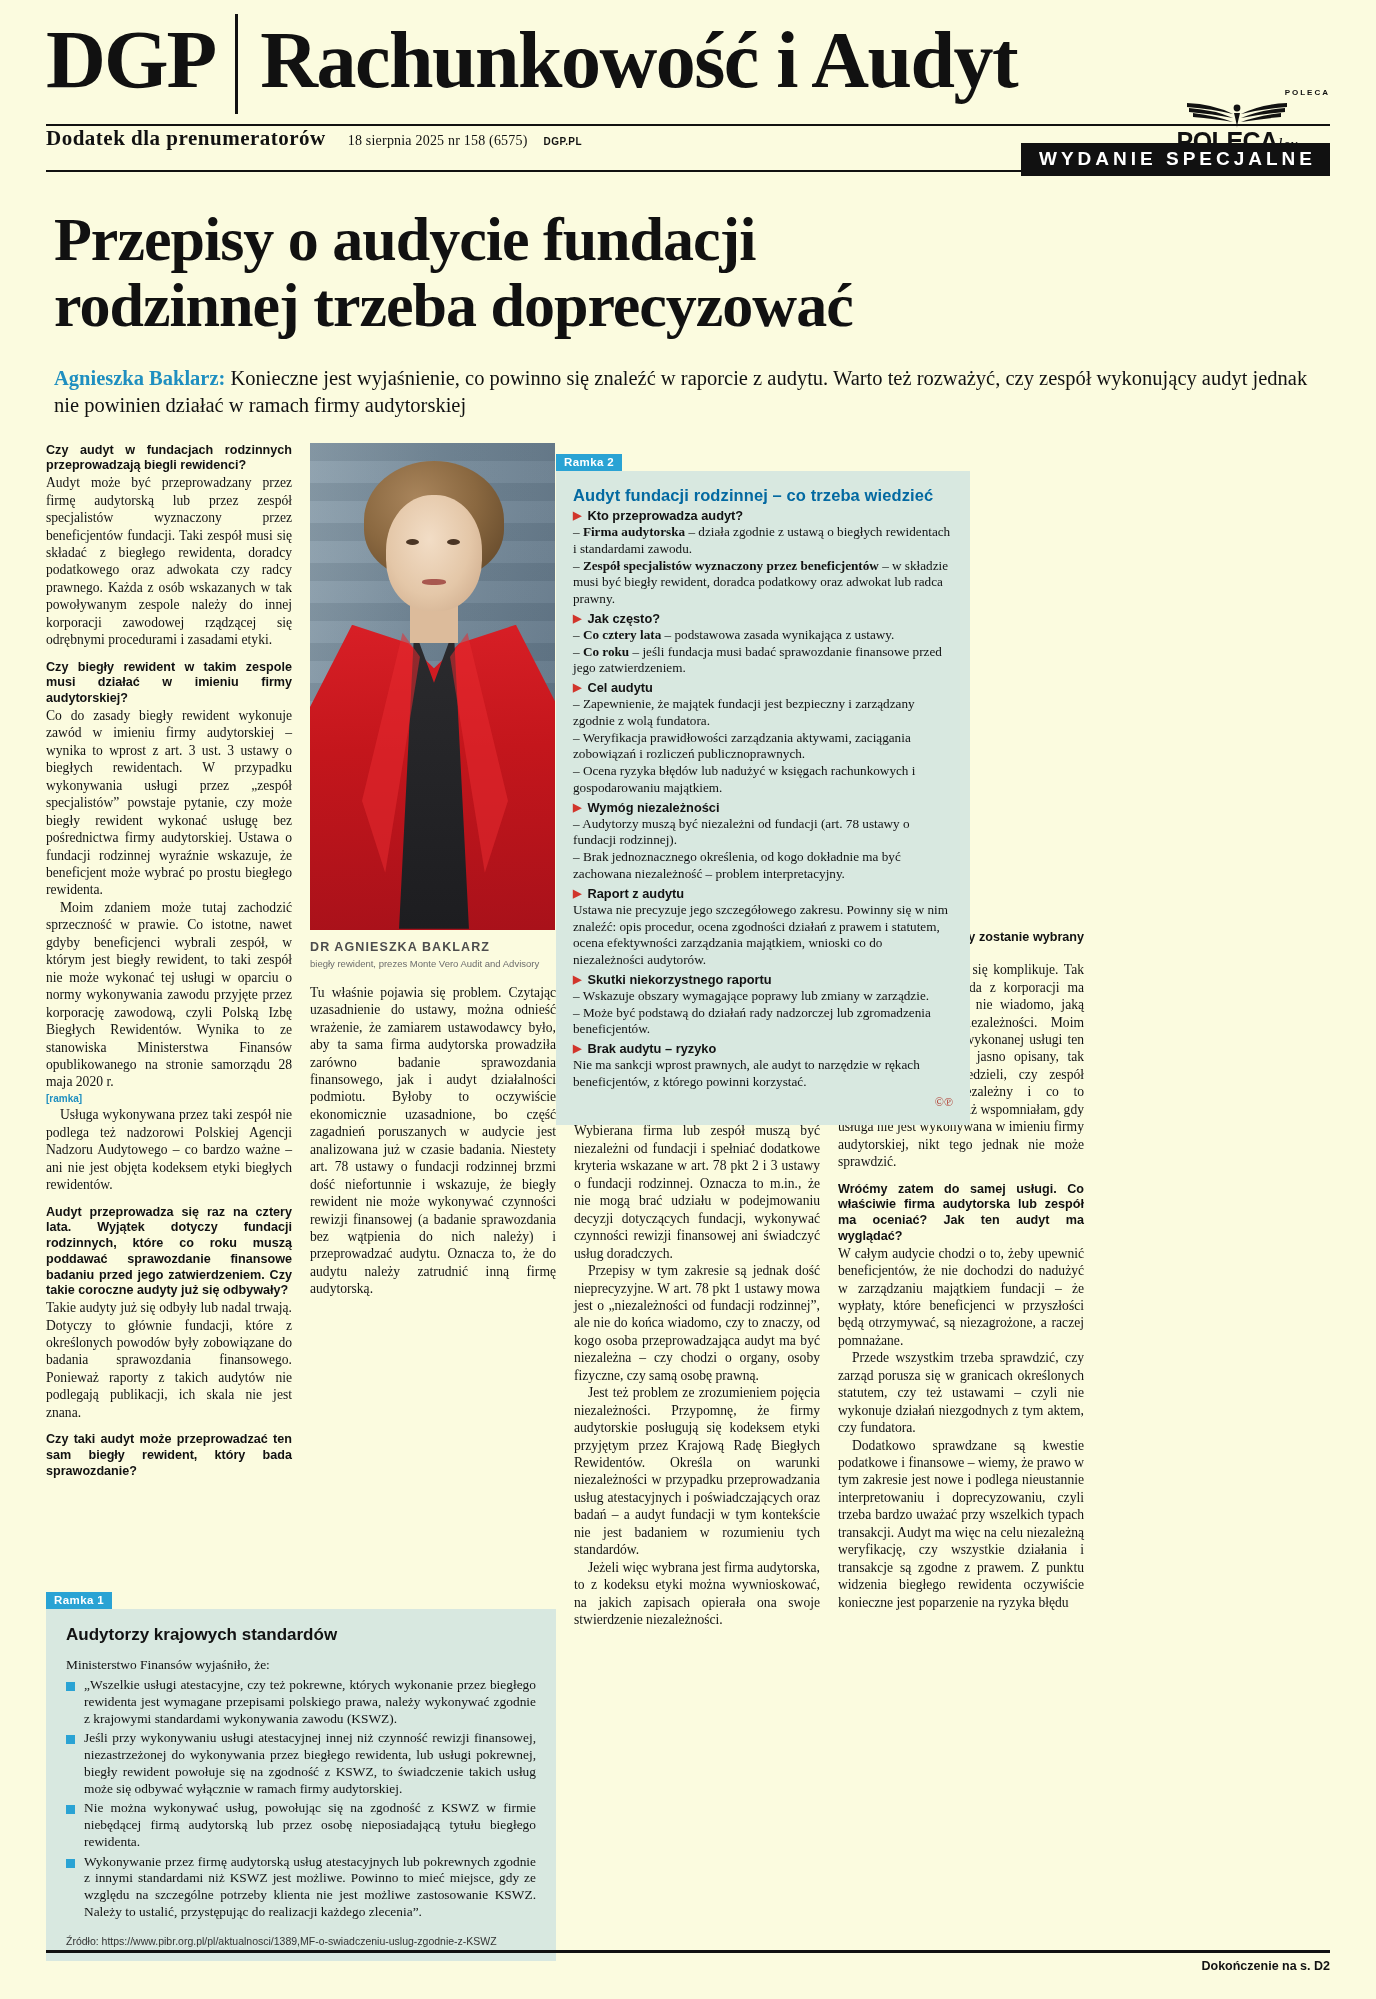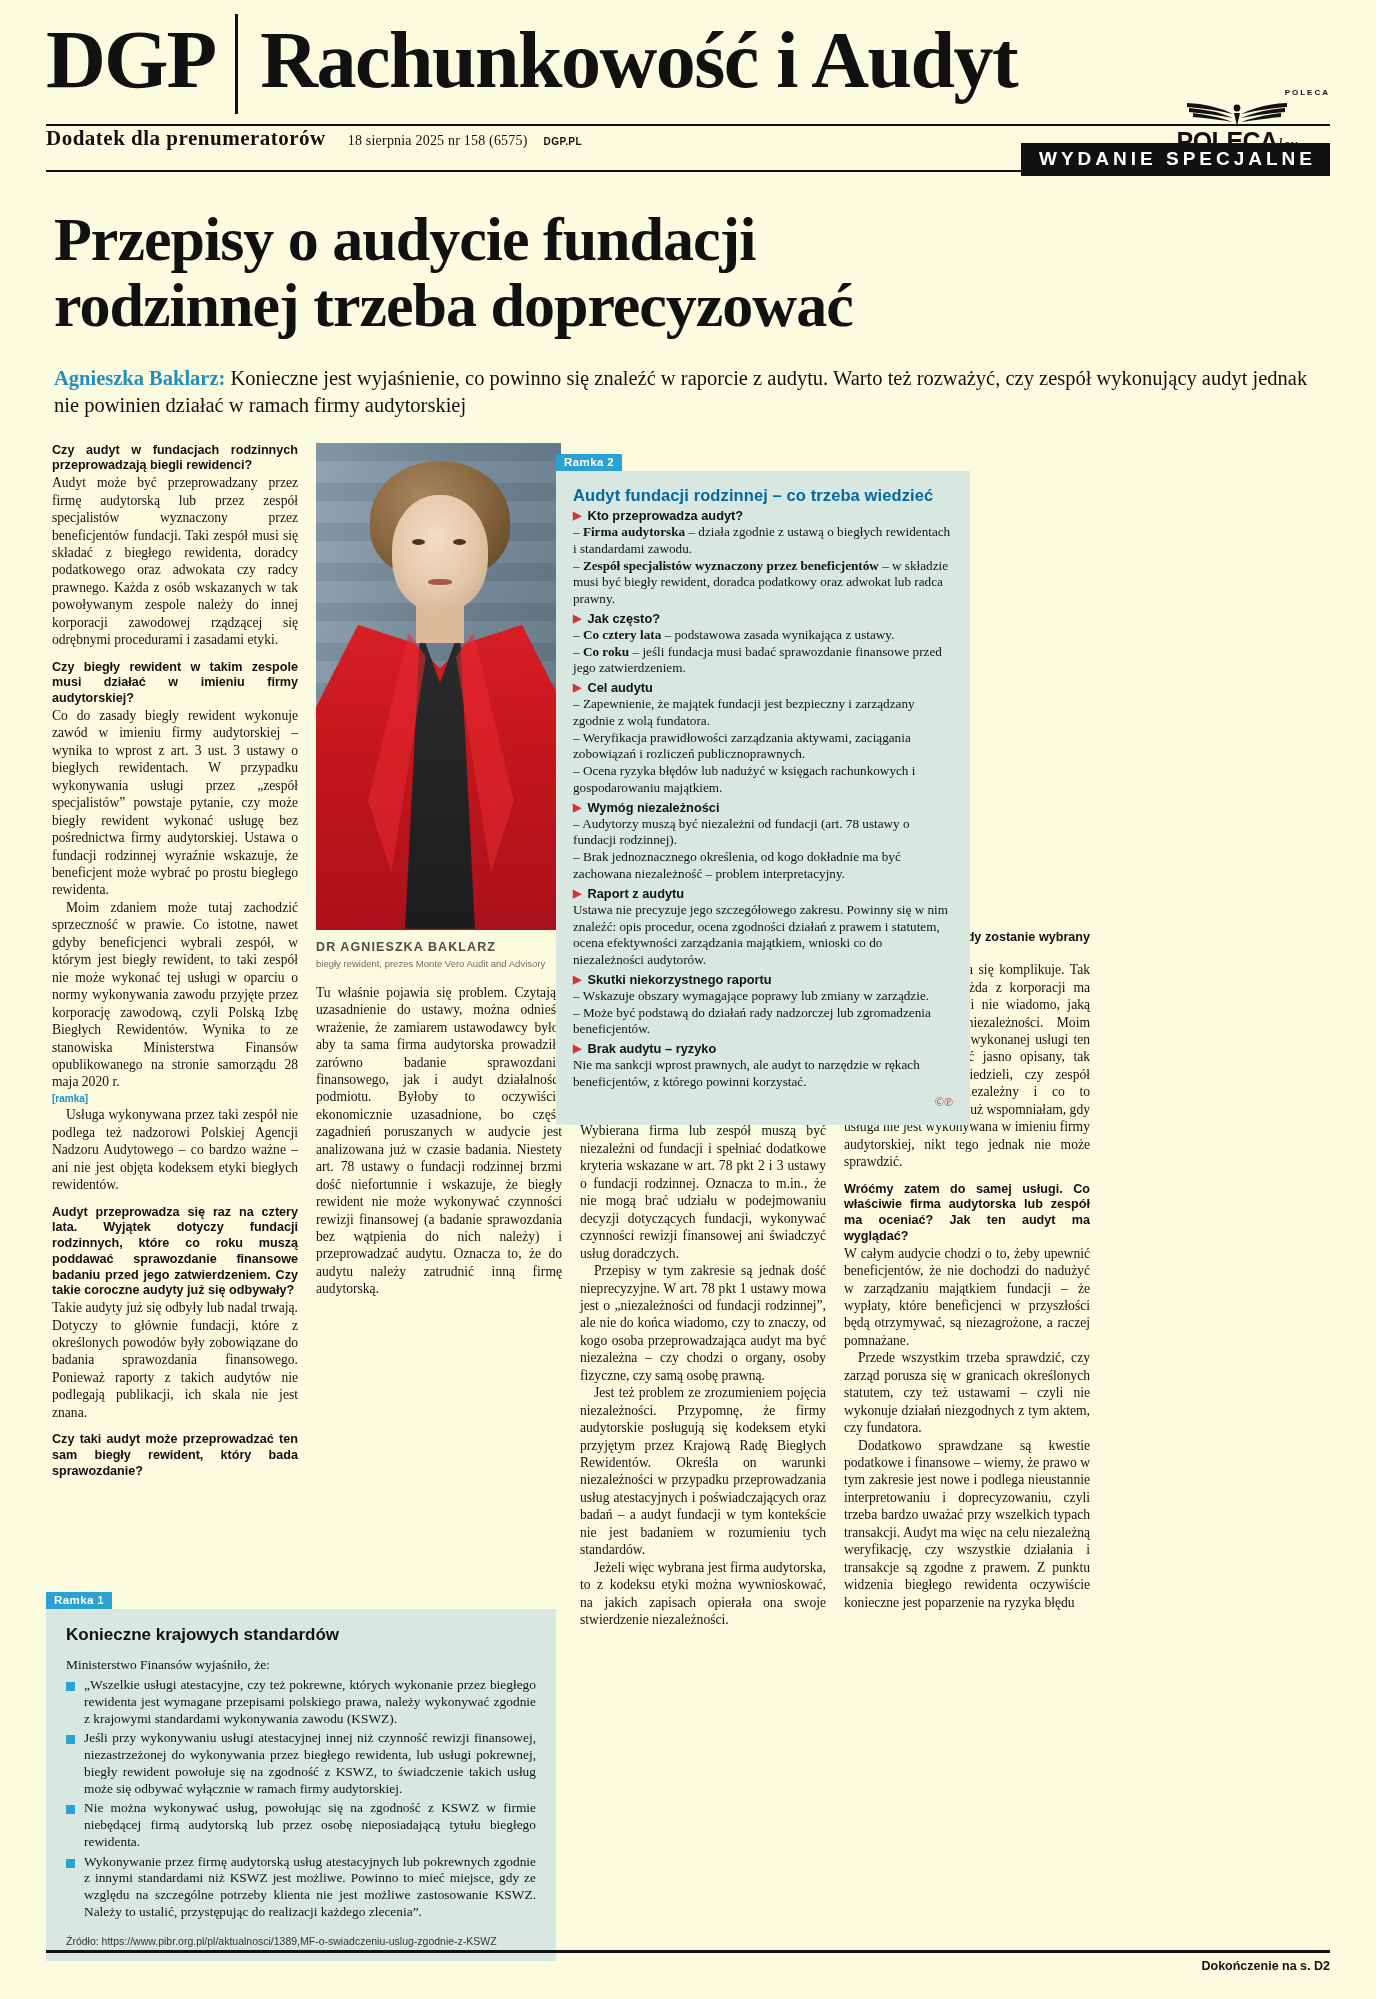--- a/index.html
+++ b/index.html
@@ -56,21 +56,21 @@
   }
   .deck{
     margin:26px 0 0 8px;font-size:20.5px;line-height:1.32;color:#111;
     max-width:1260px;
   }
   .deck .byline{color:#1f8fc0;font-weight:700;}
 
   
   .cols{display:flex;gap:18px;margin-top:24px;}
   .col{font-size:13.6px;line-height:1.285;text-align:justify;}
-  .c1{width:246px;margin-left:6px;}
+  .c1{width:246px;}
   .c2{width:246px;}
   .c3{width:246px;}
   .c4{width:246px;}
   p{margin:0;text-indent:0;}
   p.ind{text-indent:14px;}
   .q{font-family:"Liberation Sans",sans-serif;font-weight:700;font-size:12.6px;line-height:1.25;color:#111;}
   .tagref{color:#1f8fc0;font-family:"Liberation Sans",sans-serif;font-size:10px;font-weight:700;}
 
   
   .photo-wrap{position:relative;width:245px;}
@@ -286,21 +286,21 @@
           </div>
           <p class="r2-line">Nie ma sankcji wprost prawnych, ale audyt to narzędzie w rękach beneficjentów, z którego powinni korzystać.</p>
         </div>
       <div class="copyright">©℗</div>
     </div>
   </div>
 
   <div style="position:absolute;left:46px;top:1590px;width:510px;">
     <div class="ramka-tag">Ramka 1</div>
     <div class="r1-box">
-      <div class="r1-title">Konieczne krajowych standardów</div>
+      <div class="r1-title">Audytorzy krajowych standardów</div>
       <div class="r1-intro">Ministerstwo Finansów wyjaśniło, że:</div>
       <div id="r1-bullets">
           <div class="bullet-row">
             <span class="bsq"></span>
             <span>„Wszelkie usługi atestacyjne, czy też pokrewne, których wykonanie przez biegłego rewidenta jest wymagane przepisami polskiego prawa, należy wykonywać zgodnie z krajowymi standardami wykonywania zawodu (KSWZ).</span>
           </div>
           <div class="bullet-row">
             <span class="bsq"></span>
             <span>Jeśli przy wykonywaniu usługi atestacyjnej innej niż czynność rewizji finansowej, niezastrzeżonej do wykonywania przez biegłego rewidenta, lub usługi pokrewnej, biegły rewident powołuje się na zgodność z KSWZ, to świadczenie takich usług może się odbywać wyłącznie w ramach firmy audytorskiej.</span>
           </div>

